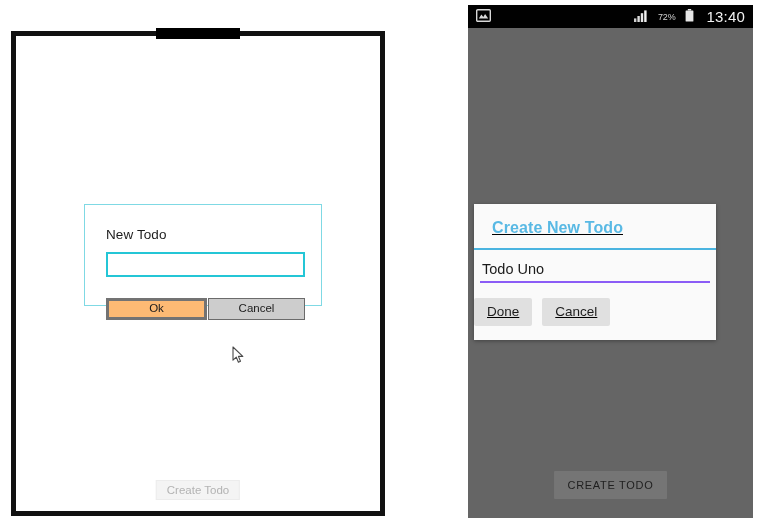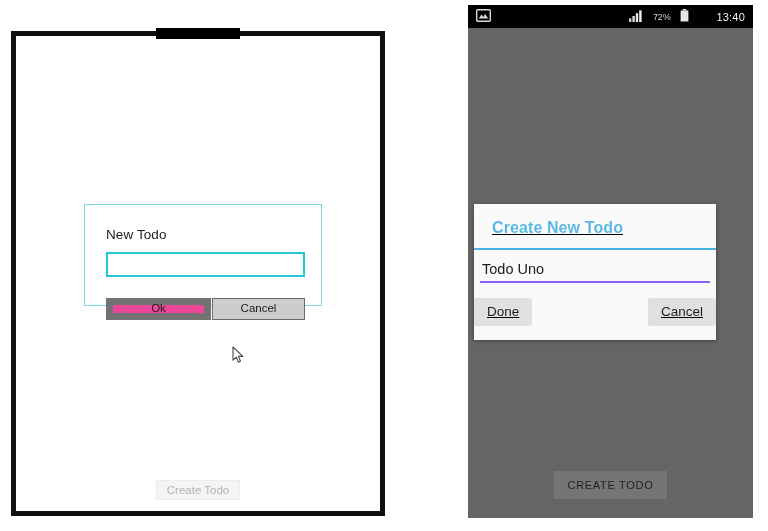--- a/index.html
+++ b/index.html
@@ -92,22 +92,22 @@
     left: 21px;
     top: 93px;
     width: 199px;
     height: 22px;
     display: flex;
     gap: 1px;
   }
   .win-btn {
     flex: 1 1 0;
     height: 22px;
-    background: #ec4899;
-    border: 7px solid #737373;
+    background: #fdba74;
+    border: 3px solid #737373;
     box-sizing: border-box;
     font-family: "Liberation Sans", sans-serif;
     font-size: 11.5px;
     color: #1b1b1b;
     display: flex;
     align-items: center;
     justify-content: center;
     cursor: default;
     padding: 0;
     line-height: 1;
@@ -182,24 +182,24 @@
     display: flex;
     align-items: center;
     gap: 10px;
   }
   .sb-battery-pct {
     font-size: 9px;
     color: #d2d2d2;
     letter-spacing: -0.2px;
   }
   .sb-clock {
-    font-size: 11px;
+    font-size: 15px;
     color: #f2f2f2;
     letter-spacing: 0.2px;
-    margin-left: 17px;
+    margin-left: 2px;
   }
   #android-content {
     position: absolute;
     left: 0;
     top: 23px;
     right: 0;
     bottom: 0;
     background: #656565;
   }
 
@@ -235,21 +235,21 @@
     border-bottom: 2px solid #8b5cf6;
     background: transparent;
     font-family: "Liberation Sans", sans-serif;
     font-size: 14.5px;
     color: #1a1a1a;
     padding: 0 0 4px 2px;
     outline: none;
   }
   #android-dialog .and-buttons {
     display: flex;
-    justify-content: space-between;
+    justify-content: flex-start;
     gap: 10px;
     padding: 15px 0 14px 0;
   }
   .and-btn {
     background: #e0e0e0;
     border: none;
     border-radius: 2px;
     padding: 6px 13px;
     font-family: "Liberation Sans", sans-serif;
     font-size: 13.5px;

